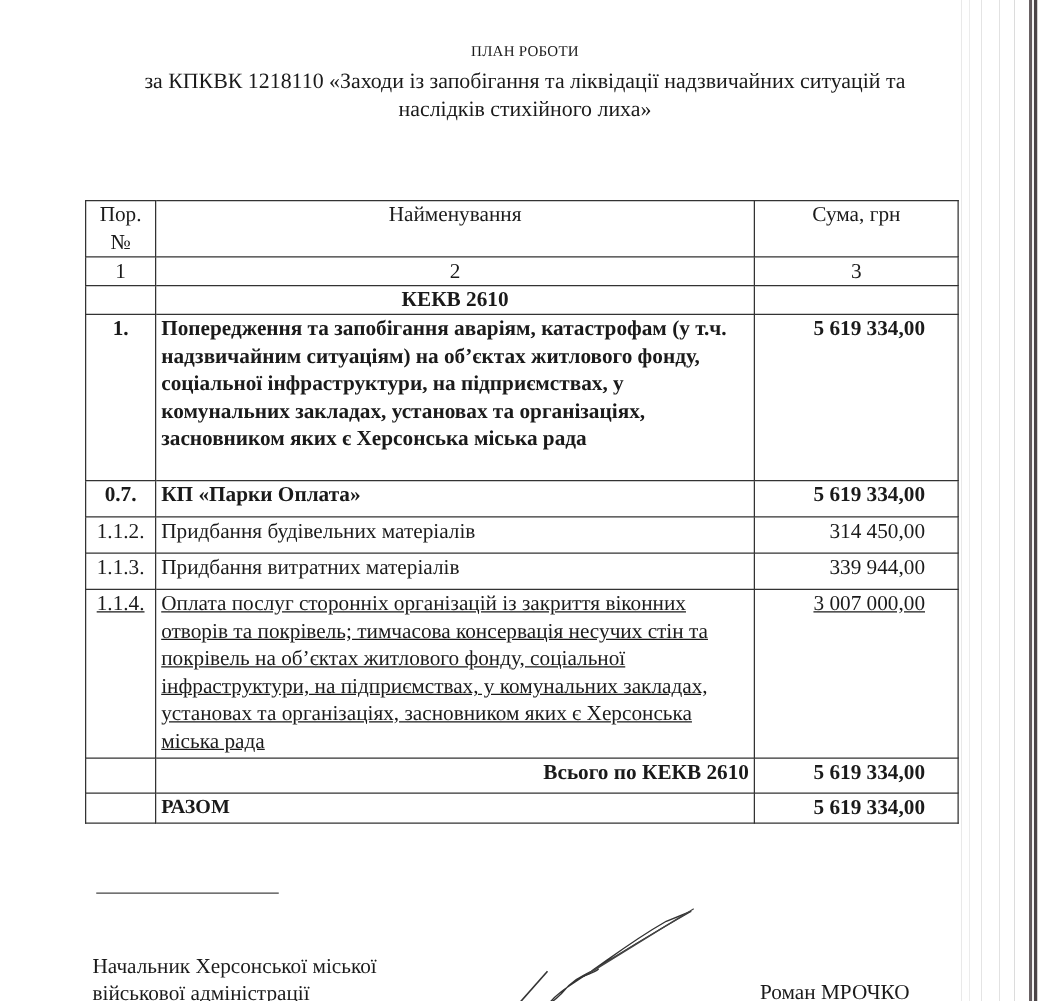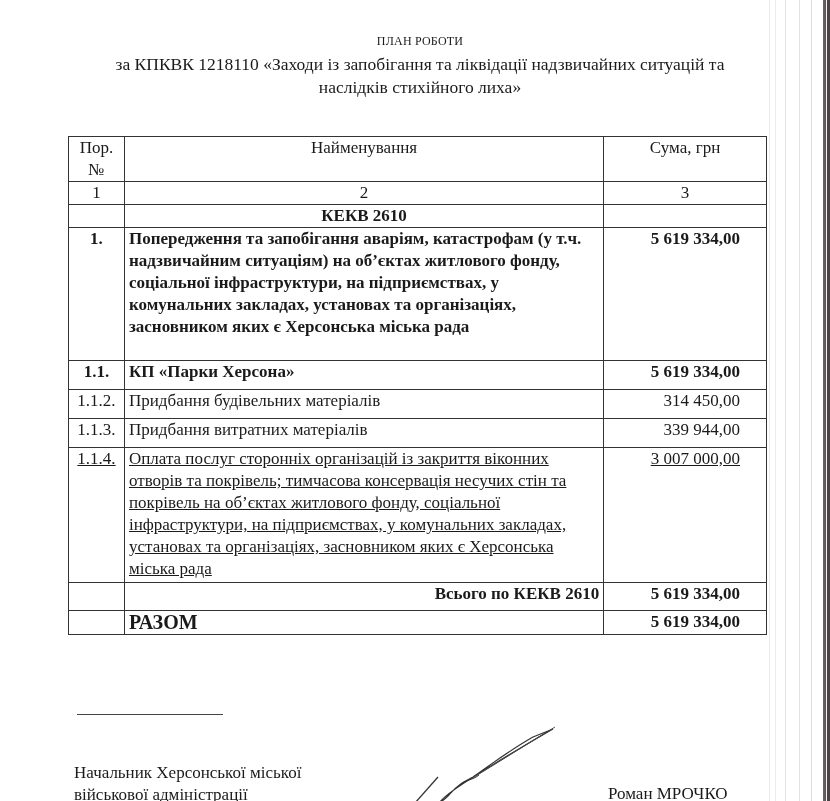--- a/index.html
+++ b/index.html
@@ -27,21 +27,21 @@
         #6b6466 68px, #5d5558 71px,
         #f2f2f2 71px, #f2f2f2 72px,
         #4a4446 72px, #4a4446 75px);
   }
   .title-block {
     position: absolute; left: 60px; top: 30px; width: 720px;
     text-align: center; font-size: 17.5px; line-height: 23px;
   }
   .title-block .t1 { font-size: 12px; letter-spacing: 0.2px; }
   table.plan {
-    position: absolute; left: 68px; top: 136px;
+    position: absolute; left: 68px; top: 160px;
     width: 699px; border-collapse: collapse;
     font-size: 17px;
   }
   table.plan td {
     border: 1.3px solid #333; padding: 0 4px; vertical-align: top;
     line-height: 22px;
   }
   col.c1 { width: 56px; }
   col.c2 { width: 480px; }
   col.c3 { width: 163px; }
@@ -50,21 +50,21 @@
   .kekv td { height: 21px; }
   .center { text-align: center; }
   .bold { font-weight: bold; }
   .amount { text-align: right; padding-right: 26px !important; }
   .amount.bold { padding-right: 26px !important; }
   .r1 td { height: 132px; padding-top: 2px; }
   .r11 td { height: 28px; padding-top: 2px; }
   .rsub td { height: 28px; padding-top: 2px; }
   .r114 td { height: 134px; padding-top: 2px; line-height: 22.3px; text-decoration: underline; }
   .rtot td { height: 27px; padding-top: 2px; text-align: right; }
-  .rsum td { height: 23px; font-size: 20px; }
+  .rsum td { height: 23px; font-size: 16px; }
   .rsum td.amount { font-size: 17px; }
   .footline {
     position: absolute; left: 77px; top: 714px; width: 146px; height: 0;
     border-top: 1px solid #444;
   }
   .signer {
     position: absolute; left: 74px; top: 762px; font-size: 17px; line-height: 22px;
   }
   .signer-name {
     position: absolute; left: 608px; top: 783px; font-size: 17px; line-height: 22px;
@@ -103,22 +103,22 @@
     <td></td>
     <td class="center bold">КЕКВ 2610</td>
     <td></td>
   </tr>
   <tr class="r1">
     <td class="center bold">1.</td>
     <td class="bold">Попередження та запобігання аваріям, катастрофам (у т.ч. надзвичайним ситуаціям) на об’єктах житлового фонду, соціальної інфраструктури, на підприємствах, у комунальних закладах, установах та організаціях, засновником яких є Херсонська міська рада</td>
     <td class="amount bold">5 619 334,00</td>
   </tr>
   <tr class="r11">
-    <td class="center bold">1.1.</td>
-    <td class="bold">КП «Парки Херсона»</td>
+    <td class="center bold">0.7.</td>
+    <td class="bold">КП «Парки Оплата»</td>
     <td class="amount bold">5 619 334,00</td>
   </tr>
   <tr class="rsub">
     <td class="center">1.1.2.</td>
     <td>Придбання будівельних матеріалів</td>
     <td class="amount">314 450,00</td>
   </tr>
   <tr class="rsub">
     <td class="center">1.1.3.</td>
     <td>Придбання витратних матеріалів</td>

